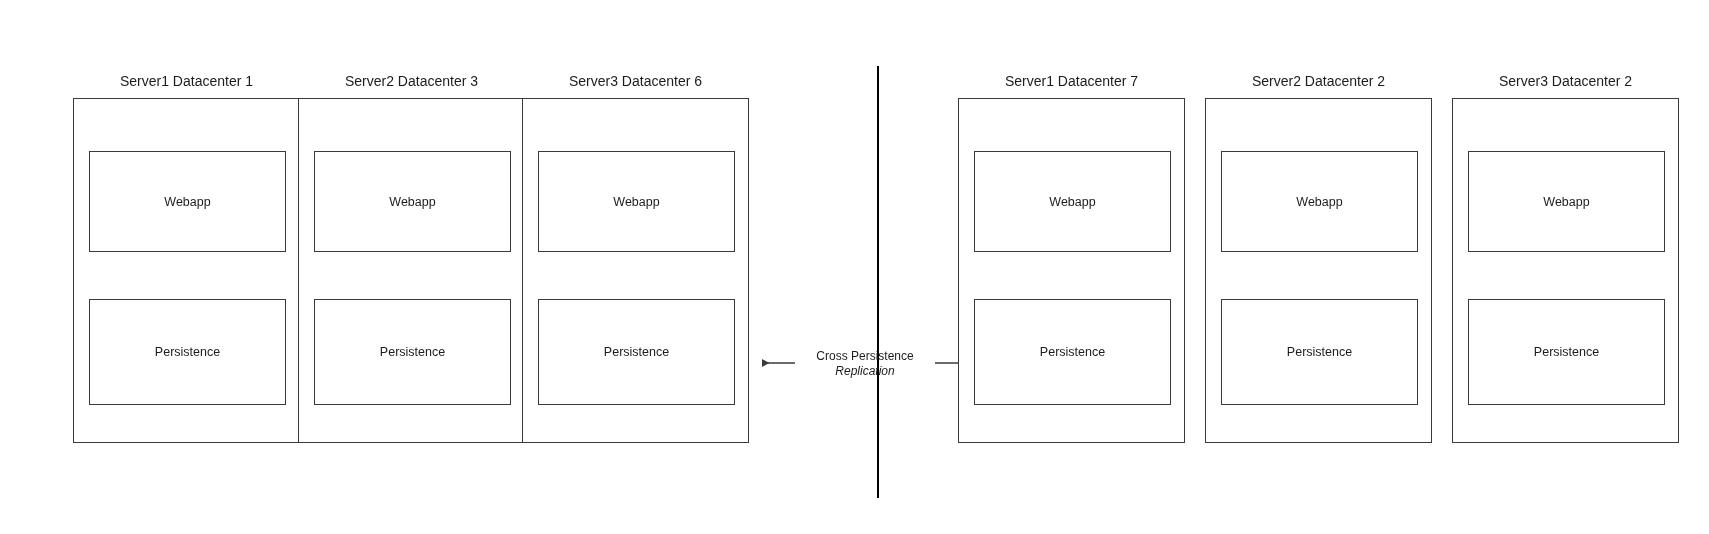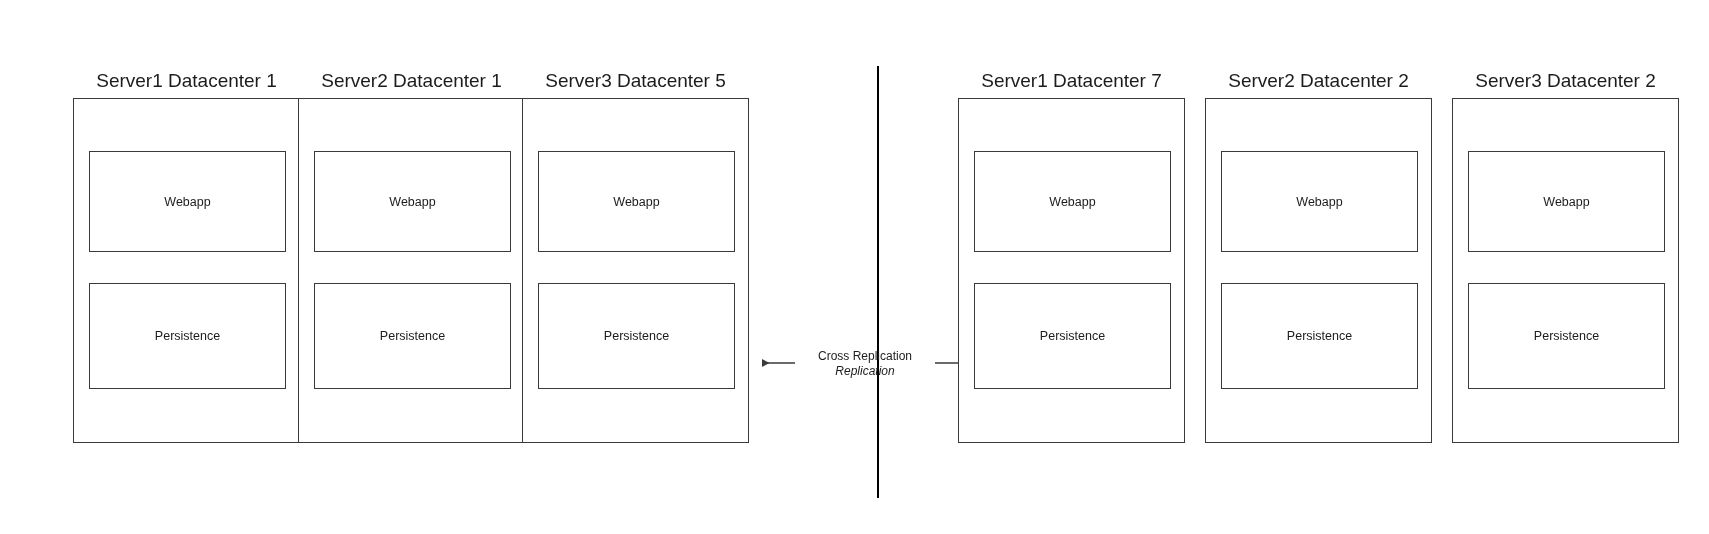--- a/index.html
+++ b/index.html
@@ -28,21 +28,21 @@
   .server-column {
     position: absolute;
     width: 227px;
   }
   .server-header {
     position: absolute;
     top: 0;
     left: 0;
     width: 227px;
     text-align: center;
-    font-size: 19px;
+    font-size: 14px;
     line-height: 18px;
     color: #1c1c1c;
     white-space: nowrap;
   }
   .server-box {
     position: absolute;
     top: 26px;
     left: 0;
     width: 227px;
     height: 345px;
@@ -61,21 +61,21 @@
     box-sizing: border-box;
     display: flex;
     align-items: center;
     justify-content: center;
   }
   .component-webapp {
     top: 52px;
     height: 101px;
   }
   .component-persistence {
-    top: 184px;
+    top: 200px;
     height: 106px;
   }
   .component-label {
     font-size: 12.5px;
     line-height: 16px;
     color: #1c1c1c;
     text-align: left;
     white-space: nowrap;
   }
 
@@ -127,33 +127,33 @@
       <div class="component-box component-webapp">
         <span class="component-label">Webapp</span>
       </div>
       <div class="component-box component-persistence">
         <span class="component-label">Persistence</span>
       </div>
     </div>
   </div>
 
   <div class="server-column" style="left:298px; top:72px;">
-    <div class="server-header">Server2 Datacenter 1</div>
+    <div class="server-header">Server2 Datacenter 3</div>
     <div class="server-box">
       <div class="component-box component-webapp">
         <span class="component-label">Webapp</span>
       </div>
       <div class="component-box component-persistence">
         <span class="component-label">Persistence</span>
       </div>
     </div>
   </div>
 
   <div class="server-column" style="left:522px; top:72px;">
-    <div class="server-header">Server3 Datacenter 5</div>
+    <div class="server-header">Server3 Datacenter 6</div>
     <div class="server-box">
       <div class="component-box component-webapp">
         <span class="component-label">Webapp</span>
       </div>
       <div class="component-box component-persistence">
         <span class="component-label">Persistence</span>
       </div>
     </div>
   </div>
 
@@ -165,21 +165,21 @@
         <marker id="arrow-left-head" markerWidth="9" markerHeight="9" refX="8" refY="4.5" orient="auto" markerUnits="userSpaceOnUse">
           <path d="M 8 0.6 L 0.6 4.5 L 8 8.4 z" fill="#3a3a3a"></path>
         </marker>
         <marker id="arrow-right-head" markerWidth="9" markerHeight="9" refX="1" refY="4.5" orient="auto" markerUnits="userSpaceOnUse">
           <path d="M 1 0.6 L 8.4 4.5 L 1 8.4 z" fill="#3a3a3a"></path>
         </marker>
       </defs>
       <line x1="55" y1="28" x2="22" y2="28" stroke="#3a3a3a" stroke-width="1.6" marker-end="url(#arrow-left-head)"></line>
       <line x1="195" y1="28" x2="229" y2="28" stroke="#3a3a3a" stroke-width="1.6" marker-end="url(#arrow-right-head)"></line>
     </svg>
-    <div class="replication-label" style="top:14px;">Cross Replication</div>
+    <div class="replication-label" style="top:14px;">Cross Persistence</div>
     <div class="replication-label" style="top:29px;font-style:italic;">Replication</div>
   </div>
 
   <div class="server-column" style="left:958px; top:72px;">
     <div class="server-header">Server1 Datacenter 7</div>
     <div class="server-box">
       <div class="component-box component-webapp">
         <span class="component-label">Webapp</span>
       </div>
       <div class="component-box component-persistence">

